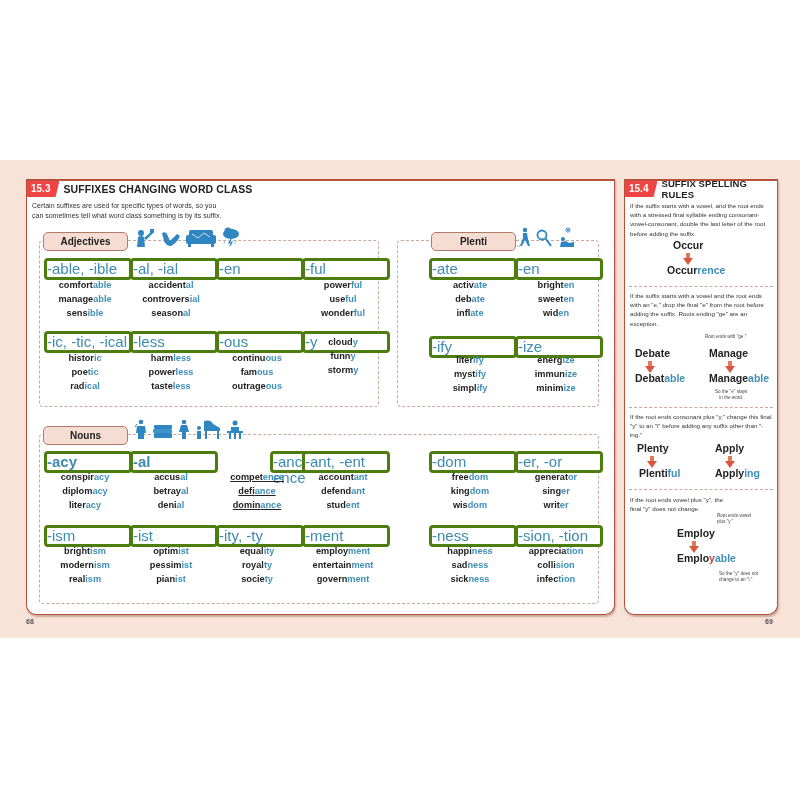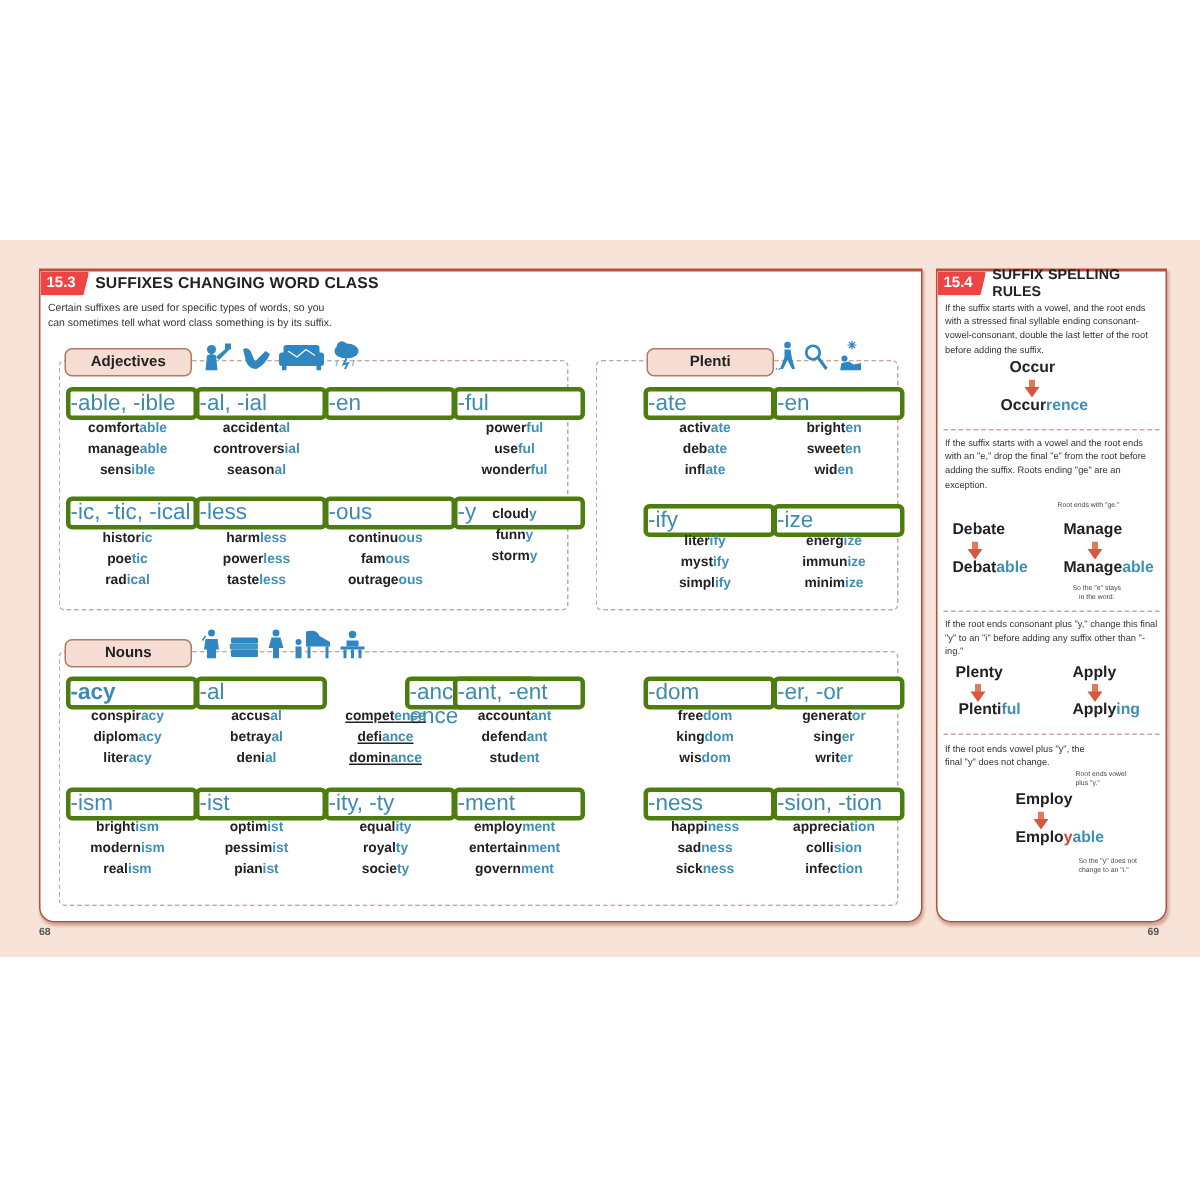--- a/index.html
+++ b/index.html
@@ -223,21 +223,21 @@
         <circle cx="9" cy="4" r="2.5" fill="#2f86c0"></circle>
         <path d="M5 8 L13 8 L13 12 L5 12Z" fill="#2f86c0"></path>
         <rect x="1" y="12" width="16" height="2" fill="#2f86c0"></rect>
         <rect x="3" y="14" width="2" height="6" fill="#2f86c0"></rect>
         <rect x="13" y="14" width="2" height="6" fill="#2f86c0"></rect>
         <rect x="8" y="14" width="2" height="6" fill="#2f86c0"></rect>
       </svg>
   </div>
 
   <div class="sfx" style="left:17px;top:270px;font-weight:bold;">-acy</div>
-  <div class="sfx" style="left:103px;top:270px;">-al</div>
+  <div class="sfx" style="left:103px;top:270px;font-weight:bold;">-al</div>
   <div class="sfx" style="left:207px;top:270px;margin-left:36px;">-ance, -ence</div>
   <div class="sfx" style="left:275px;top:270px;">-ant, -ent</div>
   <div class="sfx" style="left:402px;top:270px;">-dom</div>
   <div class="sfx" style="left:488px;top:270px;">-er, -or</div>
 
   <div class="words" style="left:16px;top:289px;">
     <div><span>conspir</span><span class="s">acy</span></div>
     <div><span>diplom</span><span class="s">acy</span></div>
     <div><span>liter</span><span class="s">acy</span></div>
   </div>

